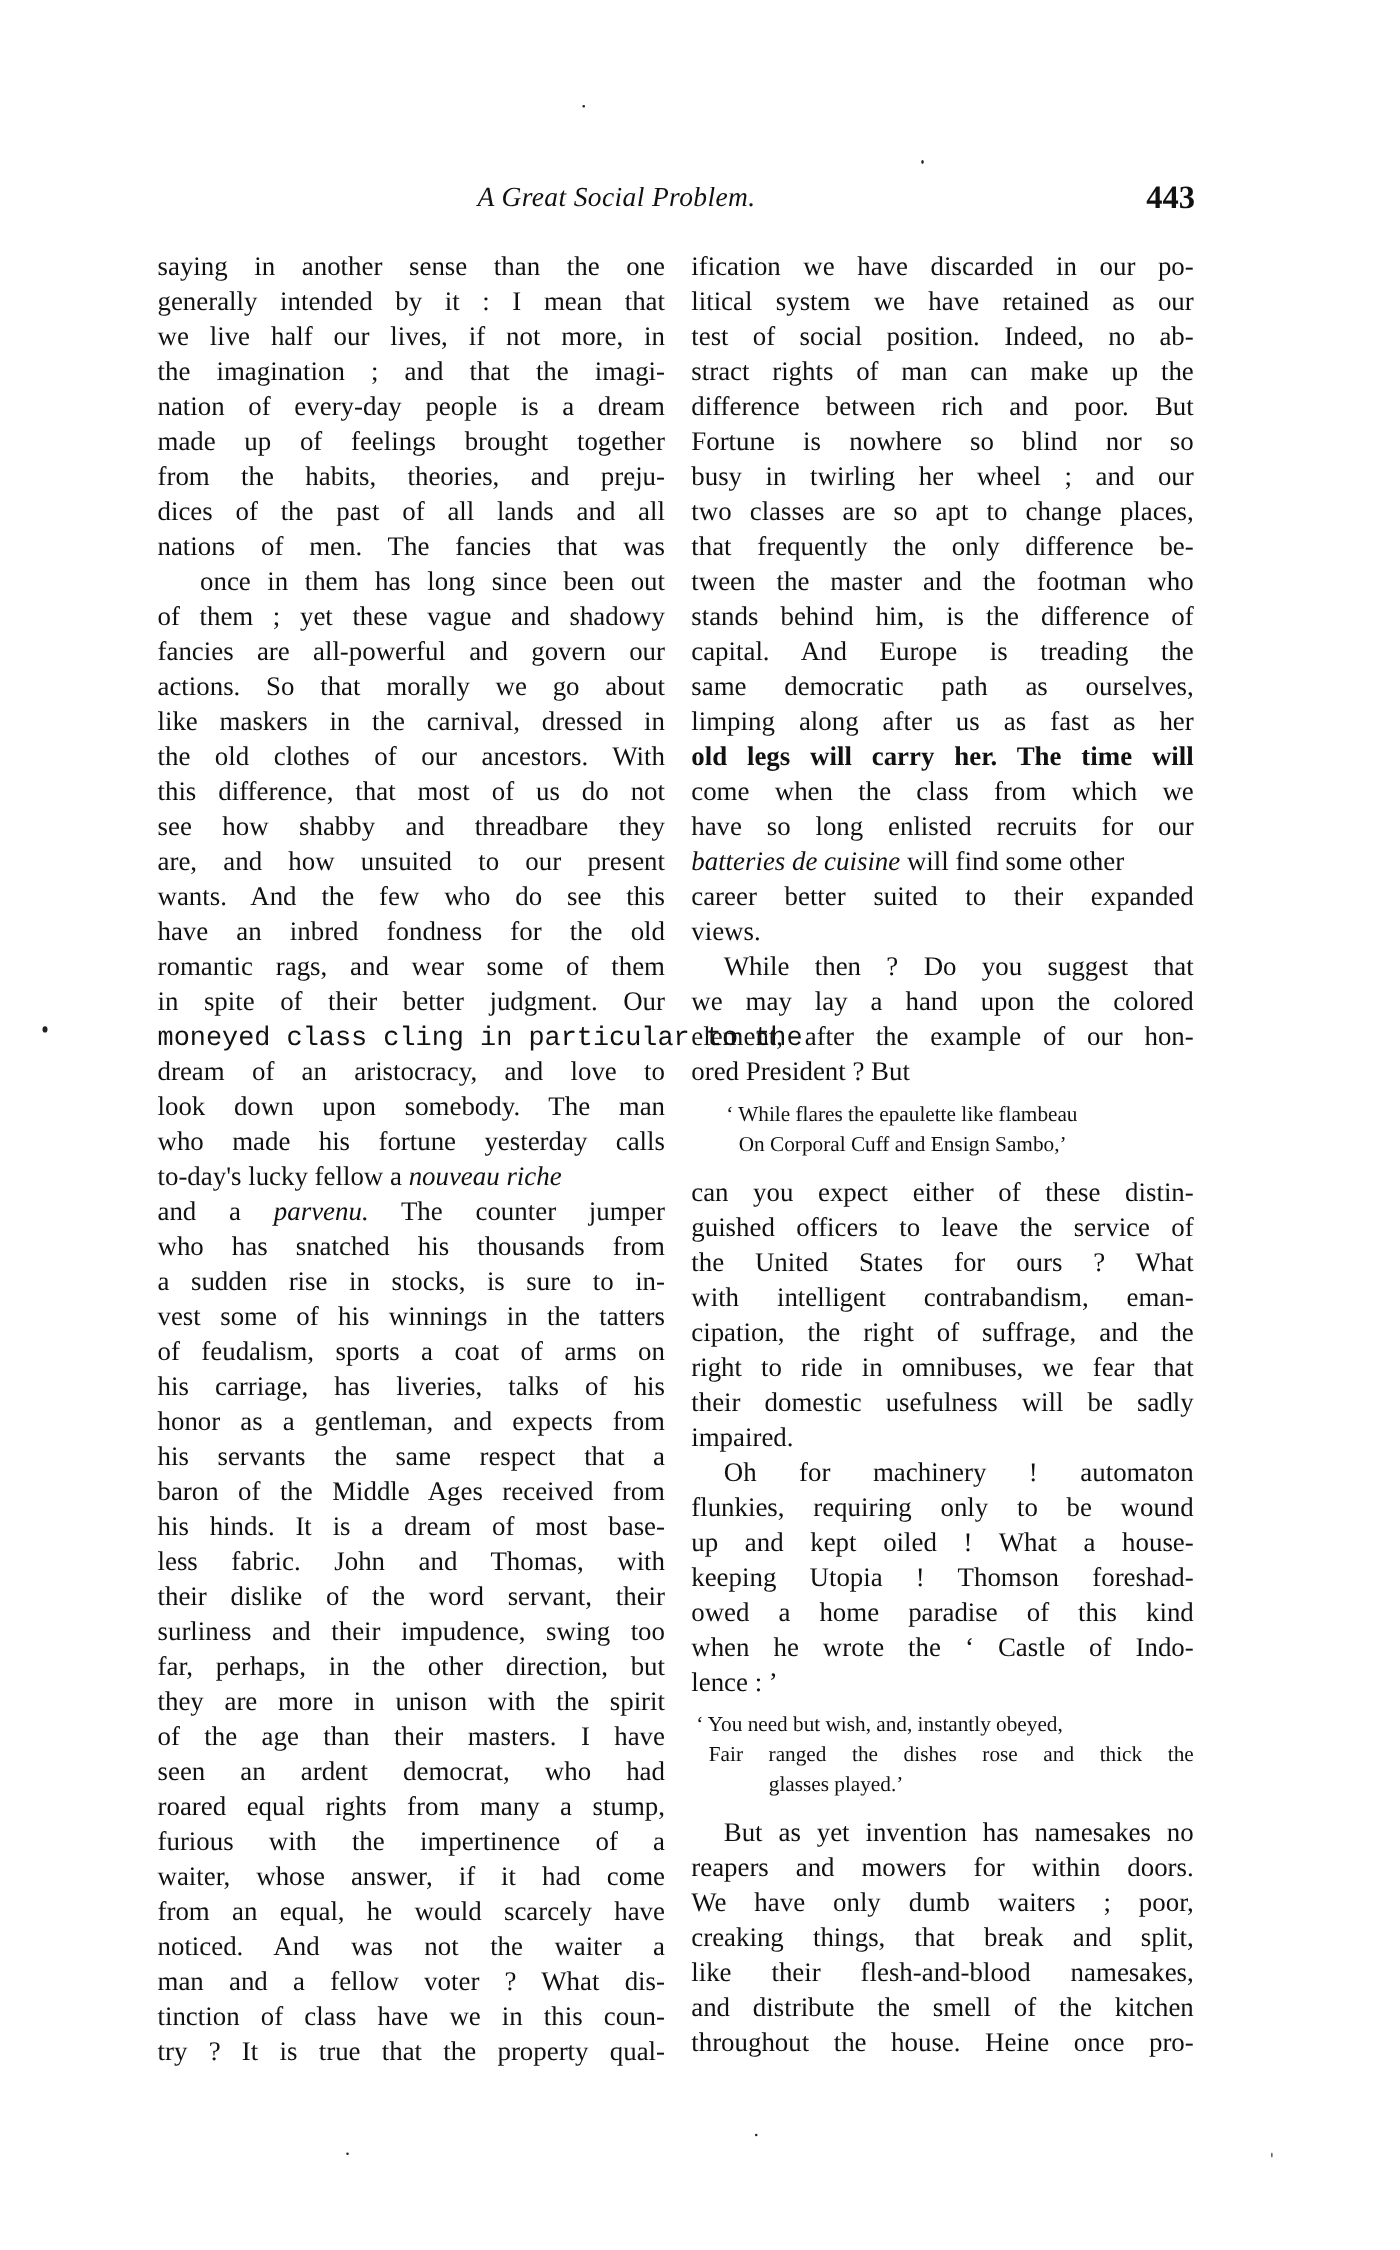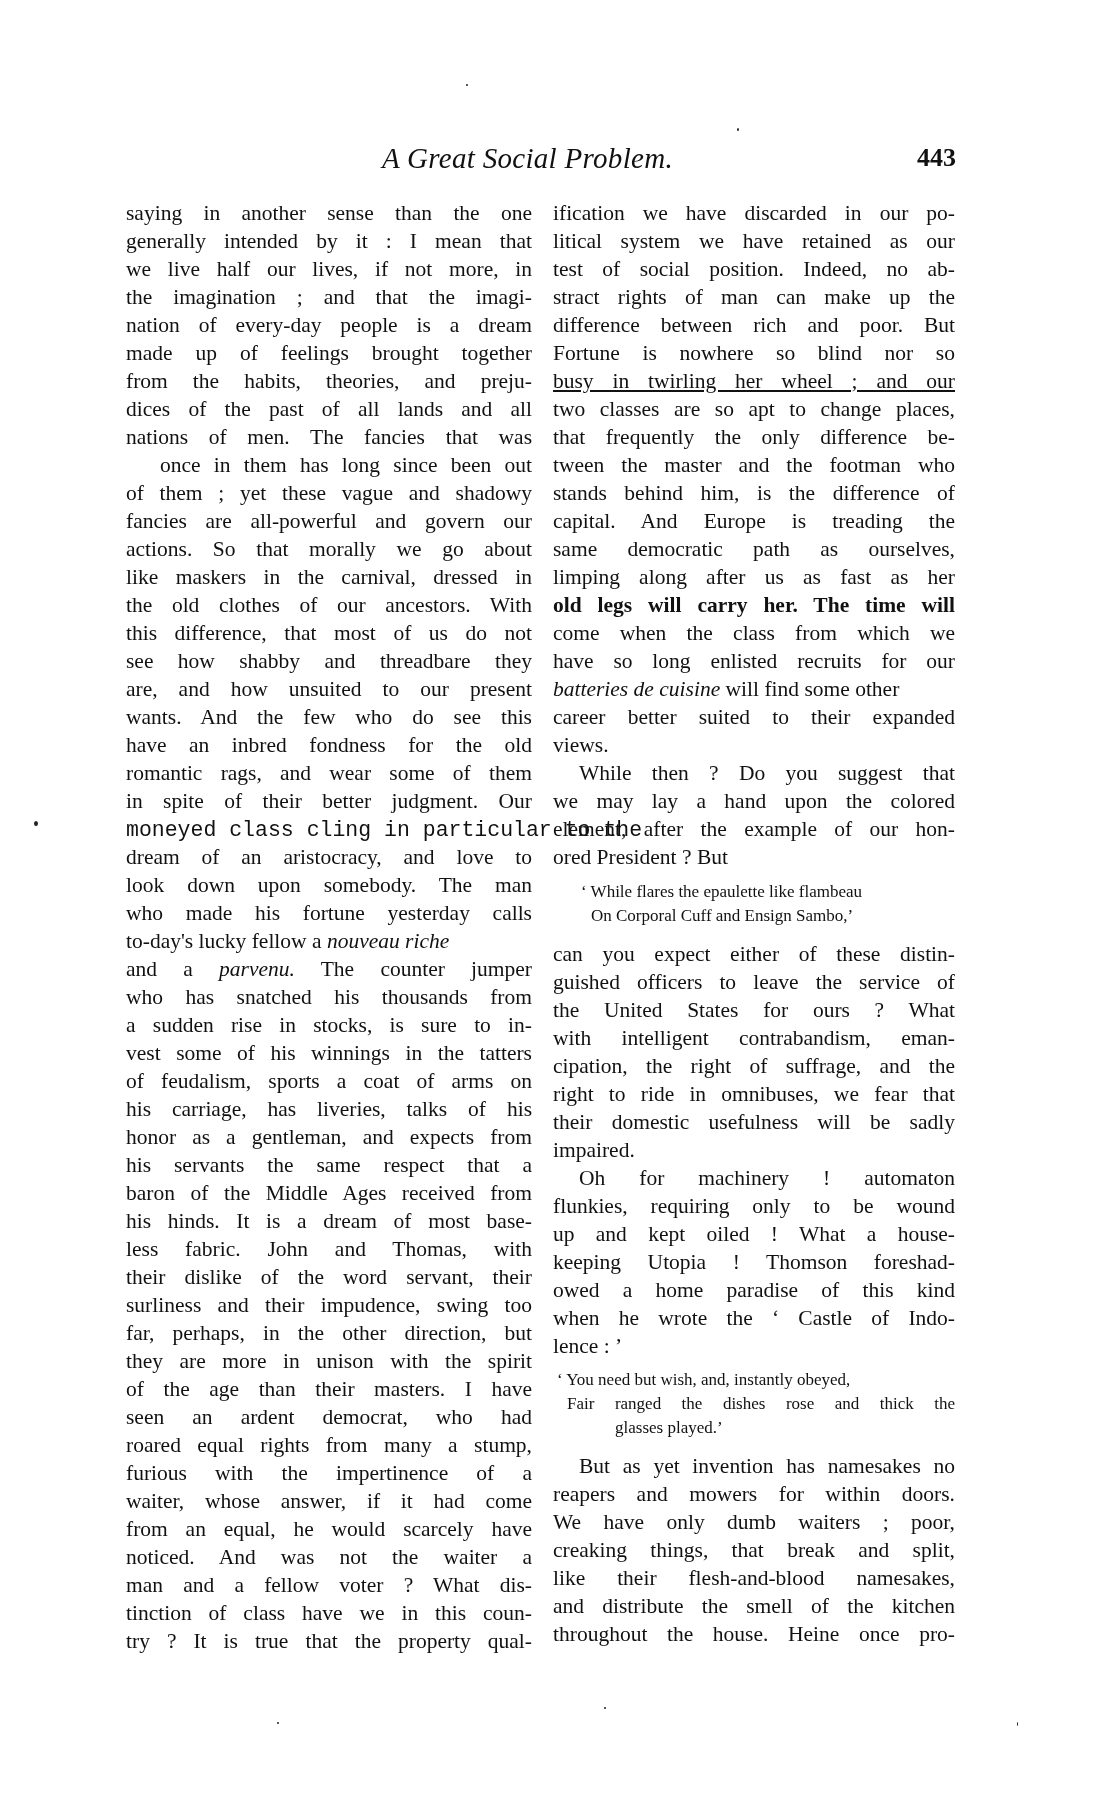--- a/index.html
+++ b/index.html
@@ -25,21 +25,21 @@
     top: 140px;
     left: 120px;
     width: 836px;
     height: 36px;
   }
   .running-title {
     position: absolute;
     left: 262px;
     top: 0;
     font-style: italic;
-    font-size: 29px;
+    font-size: 22px;
     letter-spacing: 0.3px;
     line-height: 36px;
     white-space: nowrap;
   }
   .page-number {
     position: absolute;
     right: 0;
     top: 0;
     font-size: 26px;
     font-weight: bold;
@@ -155,21 +155,21 @@
     </div>
 
   <div class="column col-right">
     <div id="r-p1">
         <span class="line" style="display: block;"><span style="white-space: nowrap; word-spacing: 0px;">ification we have discarded in our po-</span></span>
         <span class="line" style="display: block;"><span style="white-space: nowrap; word-spacing: 0px;">litical system we have retained as our</span></span>
         <span class="line" style="display: block;"><span style="white-space: nowrap; word-spacing: 0px;">test of social position.  Indeed, no ab-</span></span>
         <span class="line" style="display: block;"><span style="white-space: nowrap; word-spacing: 0px;">stract rights of man can make up the</span></span>
         <span class="line" style="display: block;"><span style="white-space: nowrap; word-spacing: 0px;">difference between rich and poor.  But</span></span>
         <span class="line" style="display: block;"><span style="white-space: nowrap; word-spacing: 0px;">Fortune is nowhere so blind nor so</span></span>
-        <span class="line" style="display: block;"><span style="white-space: nowrap; word-spacing: 0px; text-decoration: underline;">busy in twirling her wheel ; and our</span></span>
+        <span class="line" style="display: block;"><span style="white-space: nowrap; word-spacing: 0px;">busy in twirling her wheel ; and our</span></span>
         <span class="line" style="display: block;"><span style="white-space: nowrap; word-spacing: 0px;">two classes are so apt to change places,</span></span>
         <span class="line" style="display: block;"><span style="white-space: nowrap; word-spacing: 0px;">that frequently the only difference be-</span></span>
         <span class="line" style="display: block;"><span style="white-space: nowrap; word-spacing: 0px;">tween the master and the footman who</span></span>
         <span class="line" style="display: block;"><span style="white-space: nowrap; word-spacing: 0px;">stands behind him, is the difference of</span></span>
         <span class="line" style="display: block;"><span style="white-space: nowrap; word-spacing: 0px;">capital.  And Europe is treading the</span></span>
         <span class="line" style="display: block;"><span style="white-space: nowrap; word-spacing: 0px;">same democratic path as ourselves,</span></span>
         <span class="line" style="display: block;"><span style="white-space: nowrap; word-spacing: 0px;">limping along after us as fast as her</span></span>
         <span class="line" style="display: block; font-weight: bold;"><span style="white-space: nowrap; word-spacing: 0px;">old legs will carry her.  The time will</span></span>
         <span class="line" style="display: block;"><span style="white-space: nowrap; word-spacing: 0px;">come when the class from which we</span></span>
         <span class="line" style="display: block;"><span style="white-space: nowrap; word-spacing: 0px;">have so long enlisted recruits for our</span></span>

